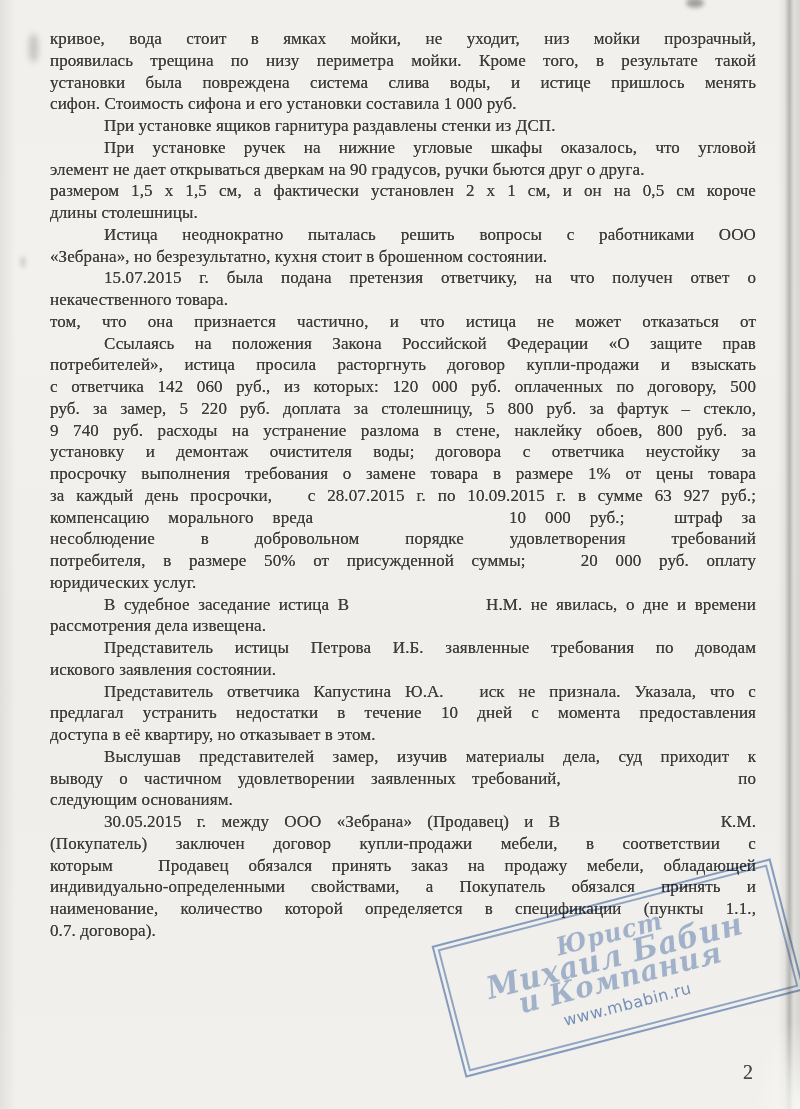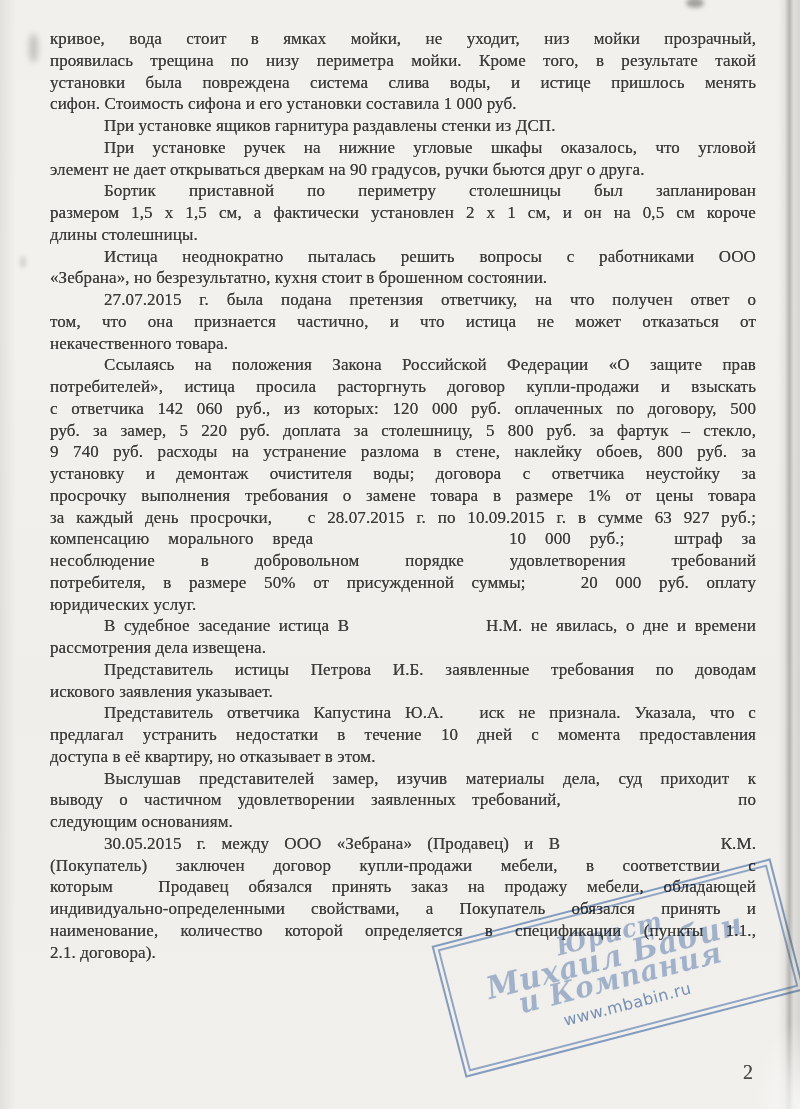--- a/index.html
+++ b/index.html
@@ -100,56 +100,55 @@
   <div class="edge-left"></div>
 
   <div id="doc-body" class="text-body">
       <div class="ln">кривое, вода стоит в ямках мойки, не уходит, низ мойки прозрачный,</div>
       <div class="ln">проявилась трещина по низу периметра мойки. Кроме того, в результате такой</div>
       <div class="ln">установки была повреждена система слива воды, и истице пришлось менять</div>
       <div class="ln last">сифон. Стоимость сифона и его установки составила 1&nbsp;000 руб.</div>
       <div class="ln ind last">При установке ящиков гарнитура раздавлены стенки из ДСП.</div>
       <div class="ln ind">При установке ручек на нижние угловые шкафы оказалось, что угловой</div>
       <div class="ln last">элемент не дает открываться дверкам на 90 градусов, ручки бьются друг о друга.</div>
-      <div class="ln ind">Бортик приставной по периметру столешницы был запланирован</div>
       <div class="ln">размером 1,5 х 1,5 см, а фактически установлен 2 х 1 см, и он на 0,5 см короче</div>
       <div class="ln last">длины столешницы.</div>
       <div class="ln ind">Истица неоднократно пыталась решить вопросы с работниками ООО</div>
       <div class="ln last">«Зебрана», но безрезультатно, кухня стоит в брошенном состоянии.</div>
-      <div class="ln ind">27.07.2015 г. была подана претензия ответчику, на что получен ответ о</div>
+      <div class="ln ind">15.07.2015 г. была подана претензия ответчику, на что получен ответ о</div>
+      <div class="ln last">некачественного товара.</div>
       <div class="ln">том, что она признается частично, и что истица не может отказаться от</div>
-      <div class="ln last">некачественного товара.</div>
       <div class="ln ind">Ссылаясь на положения Закона Российской Федерации «О защите прав</div>
       <div class="ln">потребителей», истица просила расторгнуть договор купли-продажи и взыскать</div>
       <div class="ln">с ответчика 142&nbsp;060 руб., из которых: 120&nbsp;000 руб. оплаченных по договору, 500</div>
       <div class="ln">руб. за замер, 5&nbsp;220 руб. доплата за столешницу, 5&nbsp;800 руб. за фартук – стекло,</div>
       <div class="ln">9&nbsp;740 руб. расходы на устранение разлома в стене, наклейку обоев, 800 руб. за</div>
       <div class="ln">установку и демонтаж очистителя воды; договора с ответчика неустойку за</div>
       <div class="ln">просрочку выполнения требования о замене товара в размере 1% от цены товара</div>
       <div class="ln">за каждый день просрочки, <span class="gap" style="width: 12px;"></span> с 28.07.2015 г. по 10.09.2015 г. в сумме 63&nbsp;927 руб.;</div>
       <div class="ln">компенсацию морального вреда <span class="gap" style="width: 158px;"></span> 10&nbsp;000 руб.; <span class="gap" style="width: 12px;"></span> штраф за</div>
       <div class="ln">несоблюдение в добровольном порядке удовлетворения требований</div>
       <div class="ln">потребителя, в размере 50% от присужденной суммы; <span class="gap" style="width: 20px;"></span> 20&nbsp;000 руб. оплату</div>
       <div class="ln last">юридических услуг.</div>
       <div class="ln ind">В судебное заседание истица В <span class="gap" style="width: 120px;"></span> Н.М. не явилась, о дне и времени</div>
       <div class="ln last">рассмотрения дела извещена.</div>
       <div class="ln ind">Представитель истицы Петрова И.Б. заявленные требования по доводам</div>
-      <div class="ln last">искового заявления указывает.</div>
+      <div class="ln last">искового заявления состоянии.</div>
       <div class="ln ind">Представитель ответчика Капустина Ю.А. <span class="gap" style="width: 8px;"></span> иск не признала. Указала, что с</div>
       <div class="ln">предлагал устранить недостатки в течение 10 дней с момента предоставления</div>
       <div class="ln last">доступа в её квартиру, но отказывает в этом.</div>
       <div class="ln ind">Выслушав представителей замер, изучив материалы дела, суд приходит к</div>
       <div class="ln">выводу о частичном удовлетворении заявленных требований, <span class="gap" style="width: 145px;"></span> по</div>
       <div class="ln last">следующим основаниям.</div>
       <div class="ln ind">30.05.2015 г. между ООО «Зебрана» (Продавец) и В <span class="gap" style="width: 130px;"></span> К.М.</div>
       <div class="ln">(Покупатель) заключен договор купли-продажи мебели, в соответствии с</div>
       <div class="ln">которым <span class="gap" style="width: 6px;"></span> Продавец обязался принять заказ на продажу мебели, обладающей</div>
       <div class="ln">индивидуально-определенными свойствами, а Покупатель обязался принять и</div>
       <div class="ln">наименование, количество которой определяется в спецификации (пункты 1.1.,</div>
-      <div class="ln last">2.1. договора).</div>
+      <div class="ln last">0.7. договора).</div>
     </div>
 
   <div class="stamp">
     <div class="s-line s0">Юрист</div>
     <div class="s-line s1">Михаил Бабин</div>
     <div class="s-line s2">и Компания</div>
     <div class="s-url">www.mbabin.ru</div>
   </div>
 
   <div class="page-number">2</div>

